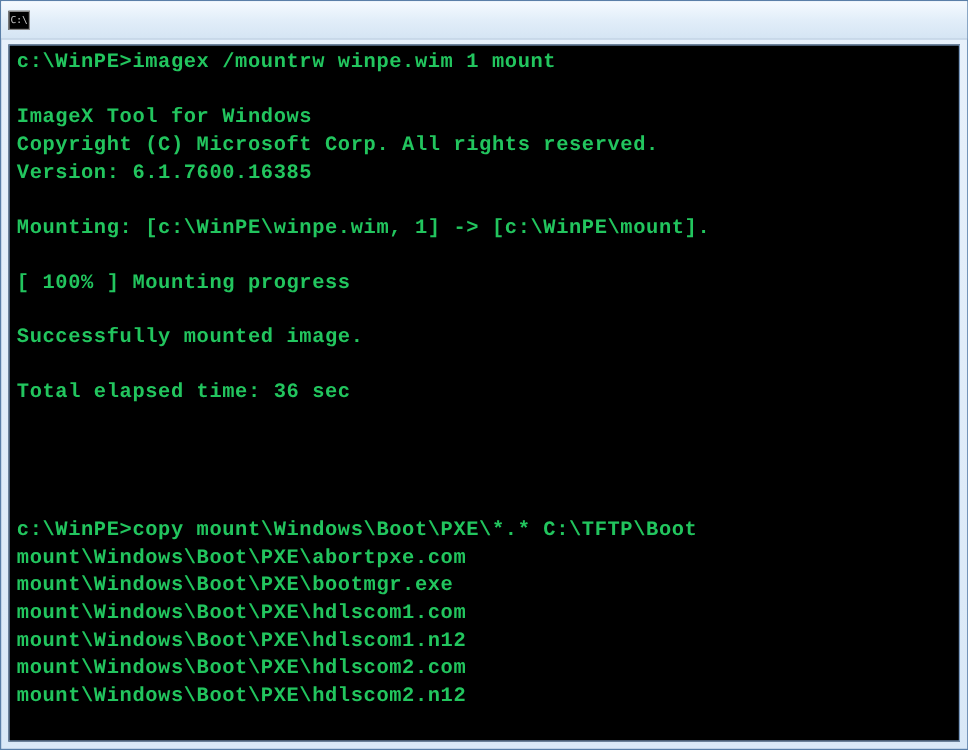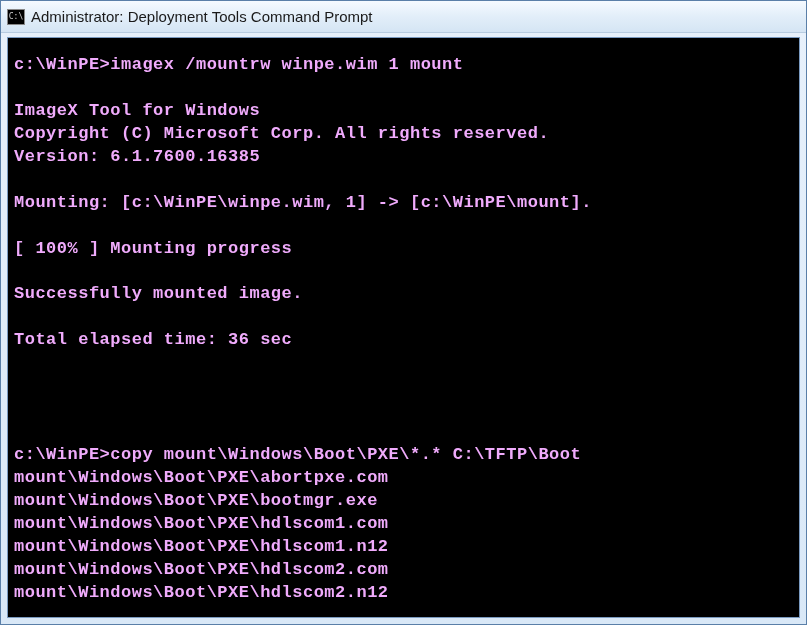--- a/index.html
+++ b/index.html
@@ -49,39 +49,38 @@
     }
     .titlebar-text {
       font-size: 15px;
       color: #1a1a1a;
     }
     .console {
       flex: 1;
       background: #000;
       margin: 6px;
       margin-top: 4px;
-      padding: 16px 6px;
+      padding: 4px 6px;
       font-family: "Courier New", "Lucida Console", monospace;
       font-size: 17px;
       font-weight: bold;
-      color: #f0abfc;
+      color: #22c55e;
       line-height: 1.35;
       white-space: pre;
       overflow: hidden;
       border: 1px solid #7a9ac0;
       letter-spacing: 0.5px;
     }
     .console .line {
       display: block;
     }
   </style>
 </head>
 <body>
 
 <div class="window">
   <div class="titlebar">
     <div class="titlebar-icon">
       <span class="titlebar-icon-text">C:\</span>
     </div>
-    <span class="titlebar-text">Administrator: Deployment Tools Command Prompt</span>
   </div>
   <div class="console"><span class="line">c:\WinPE&gt;imagex /mountrw winpe.wim 1 mount</span><span class="line">&nbsp;</span><span class="line">ImageX Tool for Windows</span><span class="line">Copyright (C) Microsoft Corp. All rights reserved.</span><span class="line">Version: 6.1.7600.16385</span><span class="line">&nbsp;</span><span class="line">Mounting: [c:\WinPE\winpe.wim, 1] -&gt; [c:\WinPE\mount].</span><span class="line">&nbsp;</span><span class="line">[ 100% ] Mounting progress</span><span class="line">&nbsp;</span><span class="line">Successfully mounted image.</span><span class="line">&nbsp;</span><span class="line">Total elapsed time: 36 sec</span><span class="line">&nbsp;</span><span class="line">&nbsp;</span><span class="line">&nbsp;</span><span class="line">&nbsp;</span><span class="line">c:\WinPE&gt;copy mount\Windows\Boot\PXE\*.* C:\TFTP\Boot</span><span class="line">mount\Windows\Boot\PXE\abortpxe.com</span><span class="line">mount\Windows\Boot\PXE\bootmgr.exe</span><span class="line">mount\Windows\Boot\PXE\hdlscom1.com</span><span class="line">mount\Windows\Boot\PXE\hdlscom1.n12</span><span class="line">mount\Windows\Boot\PXE\hdlscom2.com</span><span class="line">mount\Windows\Boot\PXE\hdlscom2.n12</span></div>
 </div>
 
 </body></html>

